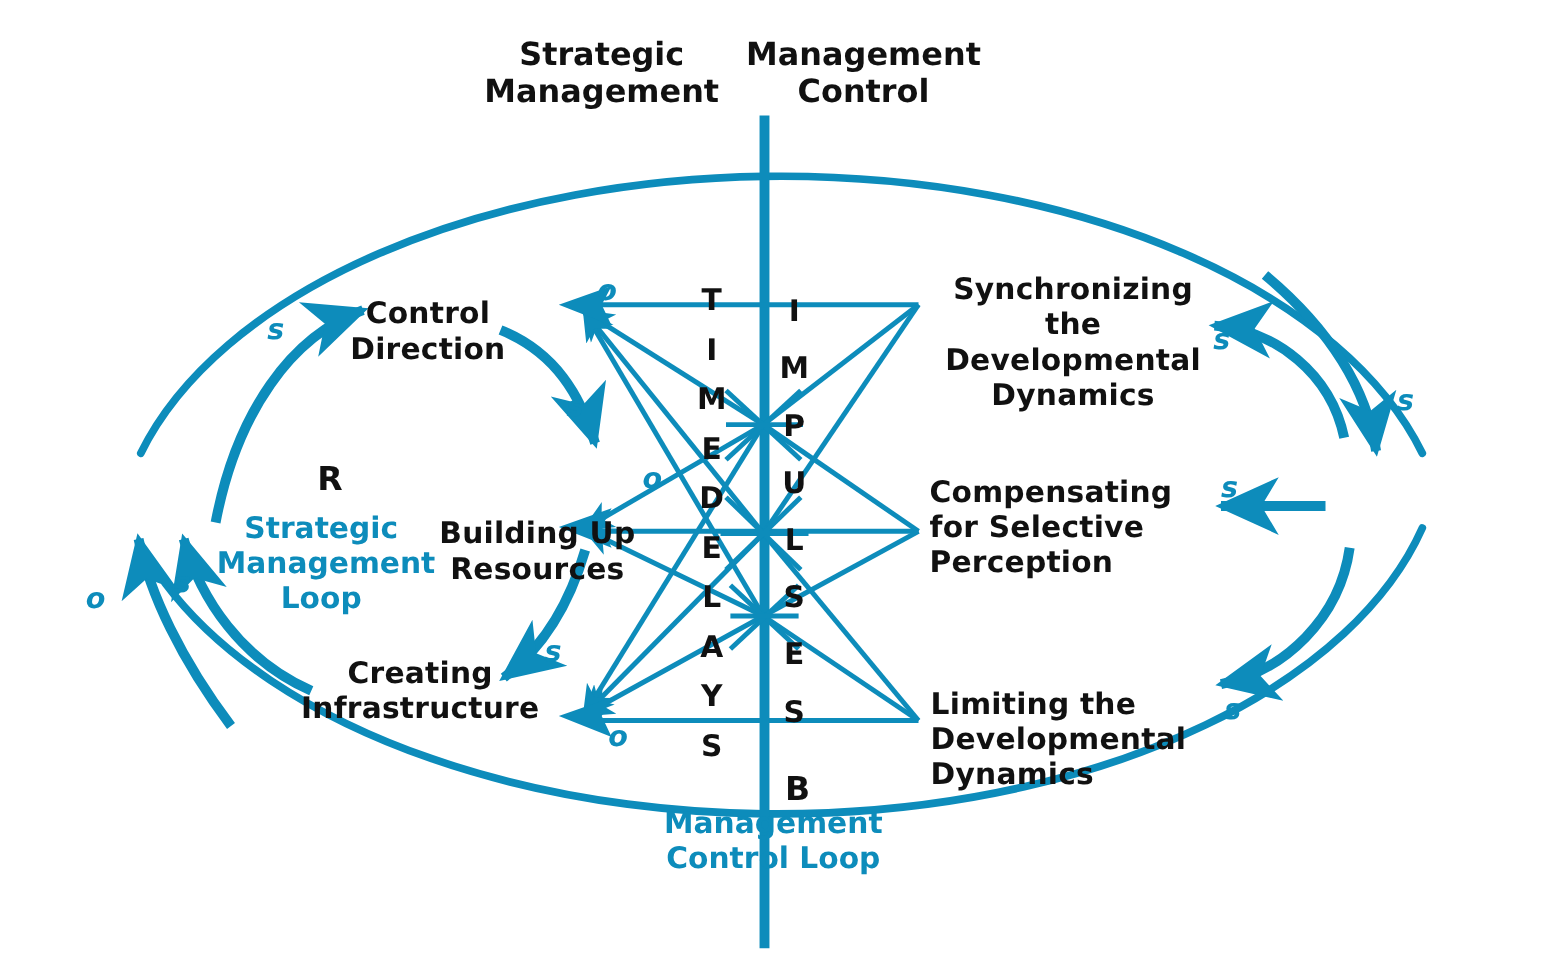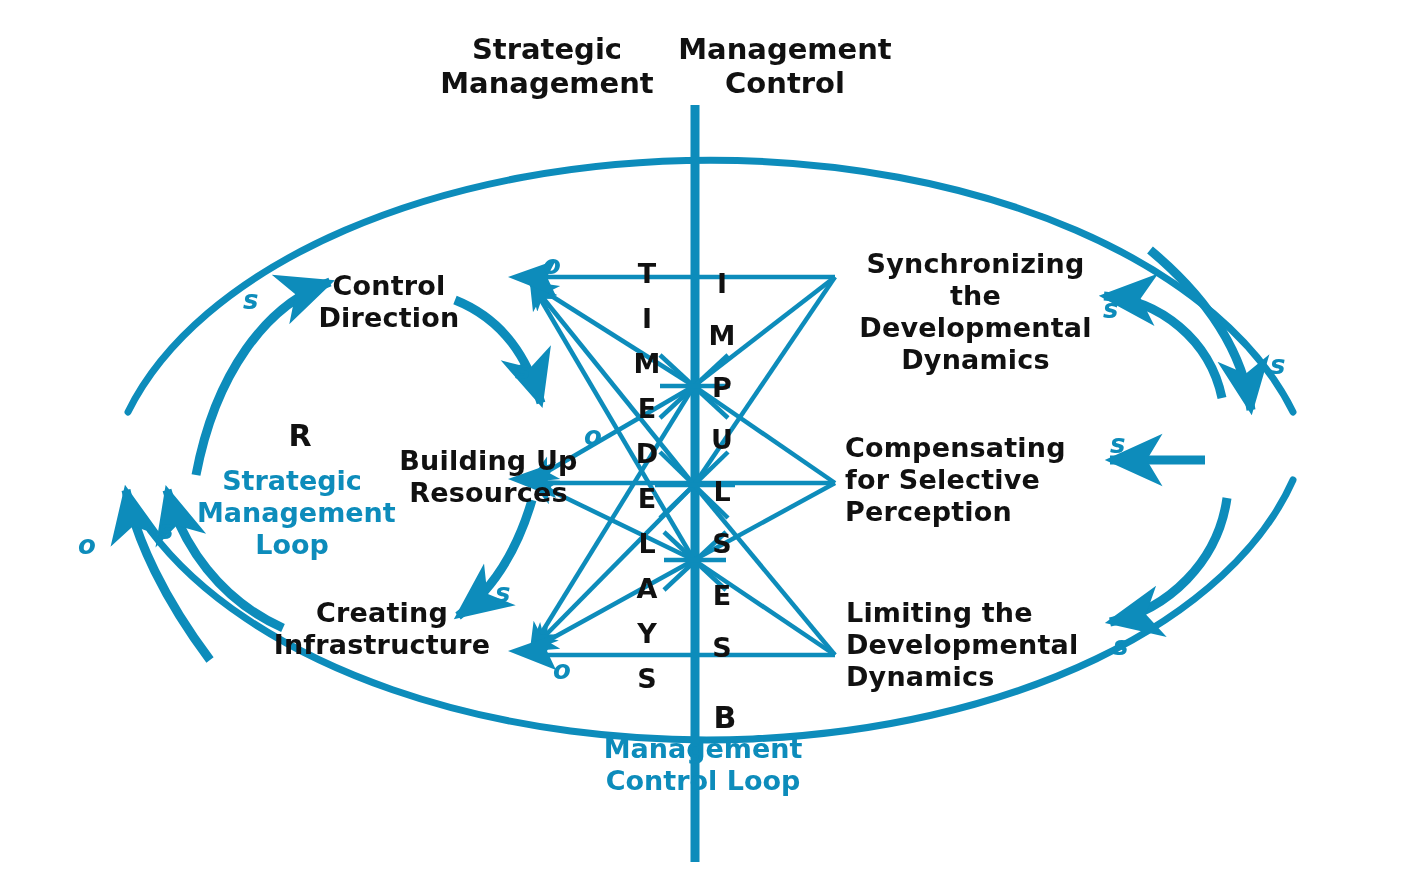--- a/index.html
+++ b/index.html
@@ -145,35 +145,35 @@
 
   <div class="lbl lbl-black header-label" style="left:427px; top:32px; width:240px;">Strategic
 Management</div>
   <div class="lbl lbl-black header-label" style="left:665px; top:32px; width:240px;">Management
 Control</div>
 
 
   <div class="lbl lbl-black node-label" style="left:299px; top:270px; width:180px;">Control
 Direction</div>
 
-  <div class="lbl lbl-black node-label" style="left:396px; top:445px; width:185px;">Building Up
+  <div class="lbl lbl-black node-label" style="left:396px; top:470px; width:185px;">Building Up
 Resources</div>
 
   <div class="lbl lbl-black node-label" style="left:267px; top:597px; width:230px;">Creating
 Infrastructure</div>
 
   <div class="lbl lbl-black node-label" style="left:838px; top:248px; width:275px; text-align:center;">Synchronizing the
 Developmental
 Dynamics</div>
 
   <div class="lbl lbl-black node-label" style="left:845px; top:432px; width:235px; text-align:left;">Compensating
 for Selective
 Perception</div>
 
-  <div class="lbl lbl-black node-label" style="left:846px; top:597px; width:235px; text-align:left;">Limiting the
+  <div class="lbl lbl-black node-label" style="left:846px; top:625px; width:235px; text-align:left;">Limiting the
 Developmental
 Dynamics</div>
 
 
   <div class="lbl lbl-black loop-id" style="left:275px; top:418px; width:50px;">R</div>
   <div class="lbl lbl-blue loop-name" style="left:197px; top:465px; width:190px;">Strategic
 Management
 Loop</div>
 
   <div class="lbl lbl-black loop-id" style="left:700px; top:700px; width:50px;">B</div>

